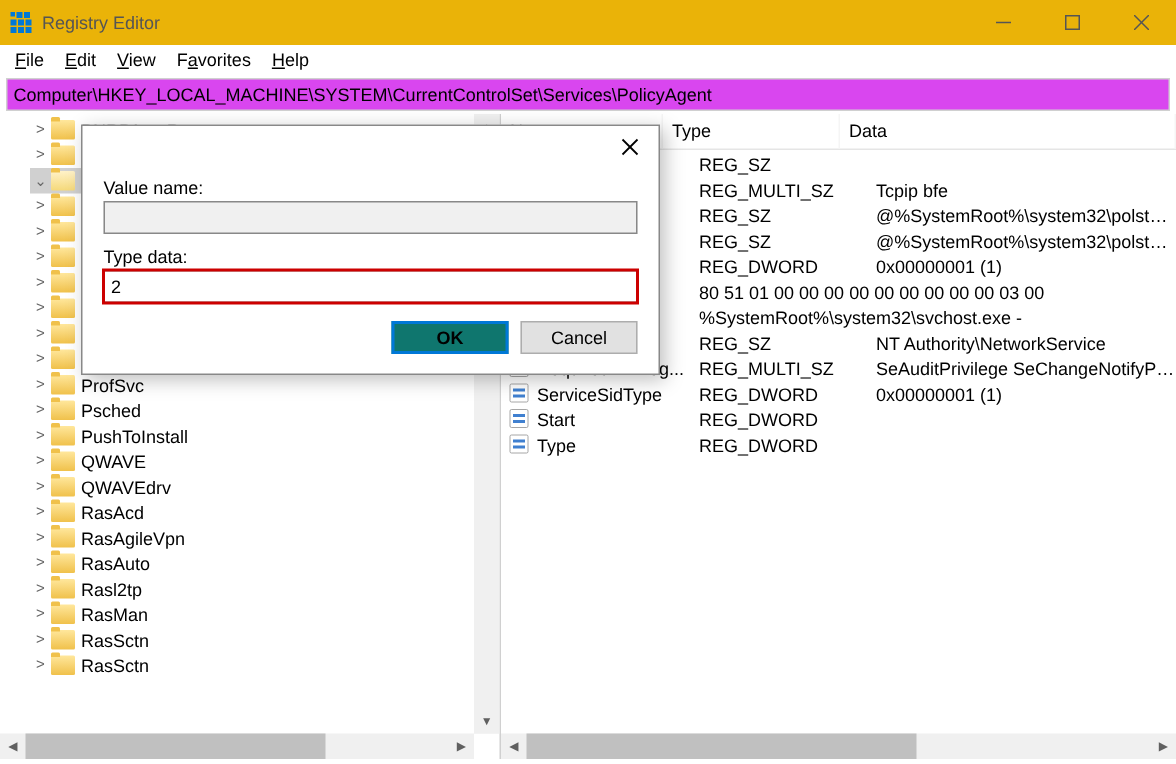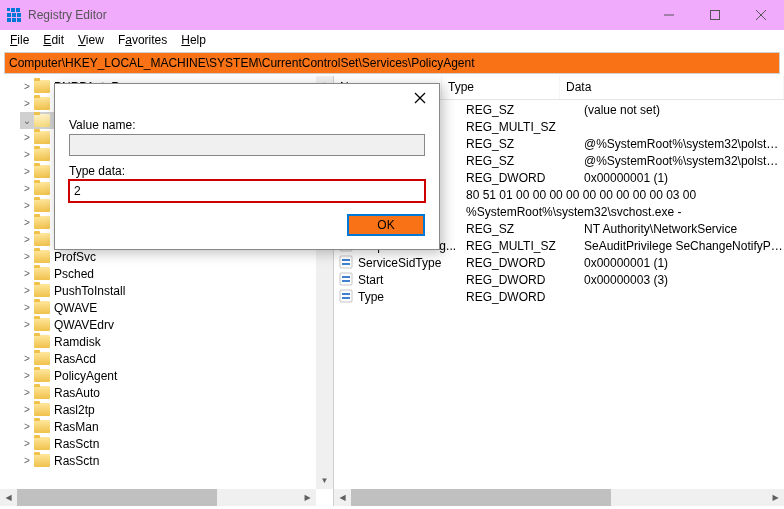--- a/index.html
+++ b/index.html
@@ -1,34 +1,34 @@
 <!DOCTYPE html>
 <html><head>
 <meta charset="utf-8">
 <style>
 * { margin: 0; padding: 0; box-sizing: border-box; font-family: "Segoe UI", Tahoma, sans-serif; font-size: 12px; }
 body { background: #fff; width: 784px; height: 509px; overflow: hidden; position: relative; }
 
 
-.titlebar { height: 30px; display: flex; align-items: center; padding-left: 6px; background: #f0abfc; }
+.titlebar { height: 30px; display: flex; align-items: center; padding-left: 6px; background: #eab308; }
 .titlebar .app-icon { width: 16px; height: 16px; margin-right: 6px; display: flex; flex-wrap: wrap; }
 .titlebar .app-icon span { width: 4px; height: 4px; background: #0078d7; margin: 0.5px; }
 .titlebar .app-icon span:nth-child(1) { width: 3px; height: 3px; margin-top:1px; margin-left:1px;}
 .titlebar .title { flex: 1; color: #555; }
 .titlebar .win-btns { display: flex; }
 .titlebar .win-btn { width: 46px; height: 30px; display: flex; align-items: center; justify-content: center; color: #555; }
 .titlebar .win-btn svg { width: 10px; height: 10px; }
 
 
 .menubar { height: 20px; display: flex; align-items: center; padding-left: 4px; gap: 2px; }
 .menubar .menu-item { padding: 2px 6px; }
 .menubar .menu-item u { text-decoration: underline; }
 
 
-.addressbar { height: 22px; border: 1px solid #d0d0d0; margin: 2px 4px; display: flex; align-items: center; padding-left: 4px; background: #f97316; }
+.addressbar { height: 22px; border: 1px solid #d0d0d0; margin: 2px 4px; display: flex; align-items: center; padding-left: 4px; background: #d946ef; }
 
 
 .main { display: flex; height: 430px; position: relative; }
 .tree-pane { width: 334px; border-right: 1px solid #d0d0d0; overflow: hidden; position: relative; padding-top: 2px; }
 .list-pane { flex: 1; overflow: hidden; position: relative; }
 
 
 .tree { padding-left: 20px; }
 .tree-row { height: 17px; display: flex; align-items: center; white-space: nowrap; }
 .tree-row .exp { width: 14px; color: #666; font-size: 10px; text-align: center; }
@@ -62,21 +62,21 @@
 .dialog-shadow { position: absolute; left: 54px; top: 83px; width: 386px; height: 167px; background: #fff; border: 1px solid #888; box-shadow: 3px 3px 12px rgba(0,0,0,0.25); z-index: 10; }
 .dialog-titlebar { height: 28px; display: flex; align-items: center; justify-content: flex-end; padding-right: 4px;}
 .dialog-close { width: 30px; height: 24px; display: flex; align-items: center; justify-content: center; }
 .dialog-body { padding: 4px 14px; }
 .dlg-label { margin-top: 2px; margin-bottom: 2px; }
 .dlg-input { width: 100%; height: 22px; border: 1px solid #888; padding: 2px 4px; background: #fff; }
 .dlg-input.disabled { background: #f0f0f0; }
 .dlg-input.highlight { outline: 2px solid #c00; outline-offset: -1px; }
 .dialog-buttons { display: flex; justify-content: flex-end; gap: 8px; padding: 8px 14px 12px; }
 .dlg-btn { width: 78px; height: 22px; border: 1px solid #adadad; background: #e1e1e1; display: flex; align-items: center; justify-content: center; }
-.dlg-btn.default { border: 2px solid #0078d7; background: #f97316; }
+.dlg-btn.default { border: 2px solid #0078d7; background: #0f766e; font-weight: bold; }
 </style>
 </head>
 <body>
 
 <div class="titlebar">
   <div class="app-icon">
     <span></span>
       <span></span>
       <span></span>
       <span></span>
@@ -191,33 +191,28 @@
           <span class="exp">&gt;</span>
           <span class="folder-icon"></span>
           <span>QWAVE</span>
         </div>
         <div class="tree-row">
           <span class="exp">&gt;</span>
           <span class="folder-icon"></span>
           <span>QWAVEdrv</span>
         </div>
         <div class="tree-row">
-          <span class="exp"></span>
-          <span class="folder-icon"></span>
-          <span>Ramdisk</span>
-        </div>
-        <div class="tree-row">
           <span class="exp">&gt;</span>
           <span class="folder-icon"></span>
           <span>RasAcd</span>
         </div>
         <div class="tree-row">
           <span class="exp">&gt;</span>
           <span class="folder-icon"></span>
-          <span>PolicyAgent</span>
+          <span>RasAgileVpn</span>
         </div>
         <div class="tree-row">
           <span class="exp">&gt;</span>
           <span class="folder-icon"></span>
           <span>RasAuto</span>
         </div>
         <div class="tree-row">
           <span class="exp">&gt;</span>
           <span class="folder-icon"></span>
           <span>Rasl2tp</span>
@@ -257,30 +252,30 @@
     </div>
     <div class="list-body" id="list">
         <div class="list-row">
           <span class="val-icon str"><svg width="16" height="16" viewBox="0 0 16 16">
               <rect x="2" y="2" width="12" height="12" rx="1" fill="#fff" stroke="#888" stroke-width="0.5"></rect>
               <rect class="p" x="4" y="5" width="8" height="2"></rect>
               <rect class="p" x="4" y="9" width="8" height="2"></rect>
             </svg></span>
           <span class="col-name"></span>
           <span class="col-type">REG_SZ</span>
-          <span class="col-data">(value not set)</span>
         </div>
         <div class="list-row">
           <span class="val-icon str"><svg width="16" height="16" viewBox="0 0 16 16">
               <rect x="2" y="2" width="12" height="12" rx="1" fill="#fff" stroke="#888" stroke-width="0.5"></rect>
               <rect class="p" x="4" y="5" width="8" height="2"></rect>
               <rect class="p" x="4" y="9" width="8" height="2"></rect>
             </svg></span>
           <span class="col-name">ice</span>
           <span class="col-type">REG_MULTI_SZ</span>
+          <span class="col-data">Tcpip bfe</span>
         </div>
         <div class="list-row">
           <span class="val-icon str"><svg width="16" height="16" viewBox="0 0 16 16">
               <rect x="2" y="2" width="12" height="12" rx="1" fill="#fff" stroke="#888" stroke-width="0.5"></rect>
               <rect class="p" x="4" y="5" width="8" height="2"></rect>
               <rect class="p" x="4" y="9" width="8" height="2"></rect>
             </svg></span>
           <span class="col-name"></span>
           <span class="col-type">REG_SZ</span>
           <span class="col-data">@%SystemRoot%\system32\polstore.dl</span>
@@ -354,21 +349,20 @@
           <span class="col-data">0x00000001 (1)</span>
         </div>
         <div class="list-row">
           <span class="val-icon bin"><svg width="16" height="16" viewBox="0 0 16 16">
               <rect x="2" y="2" width="12" height="12" rx="1" fill="#fff" stroke="#888" stroke-width="0.5"></rect>
               <rect class="p" x="4" y="5" width="8" height="2"></rect>
               <rect class="p" x="4" y="9" width="8" height="2"></rect>
             </svg></span>
           <span class="col-name">Start</span>
           <span class="col-type">REG_DWORD</span>
-          <span class="col-data">0x00000003 (3)</span>
         </div>
         <div class="list-row">
           <span class="val-icon bin"><svg width="16" height="16" viewBox="0 0 16 16">
               <rect x="2" y="2" width="12" height="12" rx="1" fill="#fff" stroke="#888" stroke-width="0.5"></rect>
               <rect class="p" x="4" y="5" width="8" height="2"></rect>
               <rect class="p" x="4" y="9" width="8" height="2"></rect>
             </svg></span>
           <span class="col-name">Type</span>
           <span class="col-type">REG_DWORD</span>
         </div>
@@ -391,14 +385,15 @@
     </div>
   </div>
   <div class="dialog-body">
     <div class="dlg-label">Value name:</div>
     <input class="dlg-input disabled" readonly="" value="" style="">
     <div class="dlg-label" style="margin-top:8px">Type data:</div>
     <input class="dlg-input highlight" value="2" style="">
   </div>
   <div class="dialog-buttons">
     <div class="dlg-btn default">OK</div>
+    <div class="dlg-btn">Cancel</div>
   </div>
 </div>
 
 </body></html>

